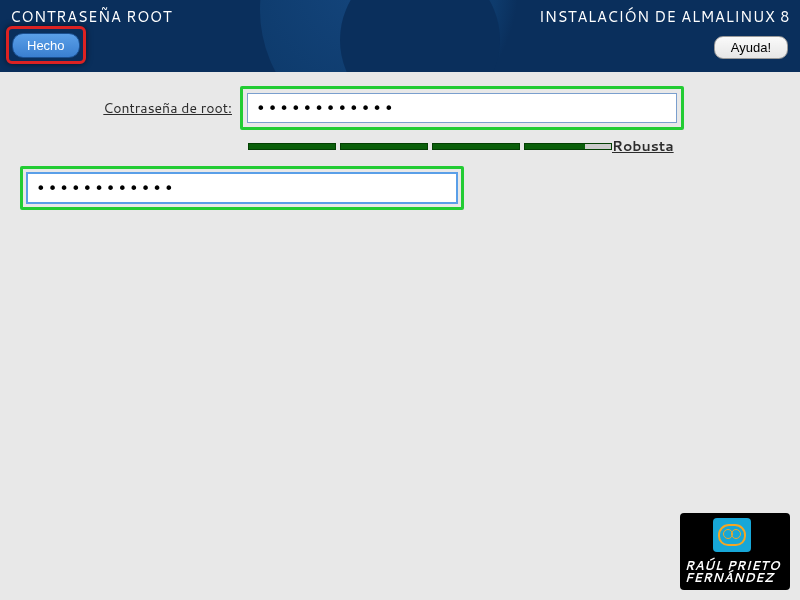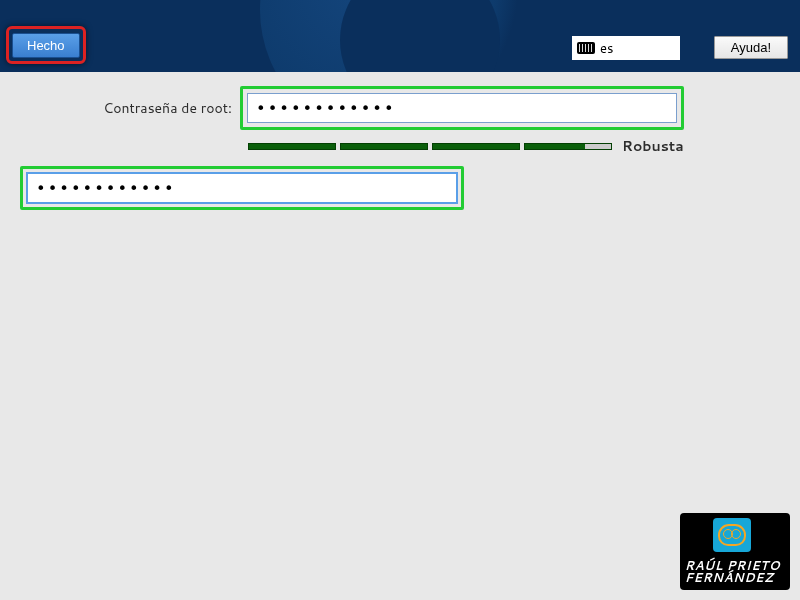--- a/index.html
+++ b/index.html
@@ -62,21 +62,21 @@
       border-radius: 6px;
       padding: 3px;
       box-shadow: 0 0 6px rgba(0,0,0,0.6);
     }
     .done-btn {
       background: linear-gradient(#5a9fe8, #3a7fd0);
       border: 1px solid #1a4f90;
       color: #fff;
       font-size: 13px;
       padding: 4px 14px;
-      border-radius: 2px;
+      border-radius: 11px;
       cursor: pointer;
     }
     .kbd-layout {
       position: absolute;
       top: 36px;
       right: 120px;
       background: #fff;
       width: 108px;
       height: 24px;
       display: flex;
@@ -99,21 +99,21 @@
       background: repeating-linear-gradient(90deg,#fff 0 1px,#000 1px 3px),
                   repeating-linear-gradient(0deg,#fff 0 1px,#000 1px 3px);
       opacity: 0.85;
     }
     .help-btn {
       position: absolute;
       top: 36px;
       right: 12px;
       background: linear-gradient(#fafafa,#e6e6e6);
       border: 1px solid #999;
-      border-radius: 1px;
+      border-radius: 9px;
       padding: 3px 16px;
       font-size: 13px;
       cursor: pointer;
     }
     .content {
       padding: 14px 20px;
       color: #2c2c2c;
       font-size: 14px;
     }
     .intro {
@@ -122,20 +122,21 @@
     }
     .row {
       display: flex;
       align-items: center;
       margin-bottom: 6px;
     }
     .label {
       width: 220px;
       text-align: right;
       padding-right: 8px;
+      text-decoration: underline;
     }
     .field-hl {
       border: 3px solid #22cc33;
       padding: 4px;
       border-radius: 2px;
     }
     .pw-input {
       width: 430px;
       height: 30px;
       border: 1px solid #7a9fce;
@@ -148,21 +149,22 @@
     .pw-input.focused {
       outline: 2px solid #5a9fe8;
       outline-offset: -1px;
     }
     .strength-row {
       display: flex;
       align-items: center;
       margin-left: 228px;
       margin-top: 2px;
       margin-bottom: 10px;
-      gap: 10px;
+      gap: 0;
+      text-decoration: underline;
     }
     .strength-bar {
       display: flex;
       gap: 4px;
     }
     .seg {
       width: 88px;
       height: 7px;
       background: #0b5f0b;
       border: 1px solid #044004;
@@ -213,26 +215,24 @@
     }
     .wm-brain::before { width:8px;height:8px;top:3px;left:3px;}
     .wm-brain::after { width:8px;height:8px;top:3px;right:3px;}
   </style>
 </head>
 <body>
 
 <div class="header">
   <div class="header-blob"></div>
   <div class="header-blob2"></div>
+  <div class="page-title">CONTRASEÑA ROOT</div>
+  <div class="install-title">INSTALACIÓN DE ALMALINUX 8</div>
   <div class="done-wrap">
     <button class="done-btn">Hecho</button>
-  </div>
-  <div class="kbd-layout">
-    <span class="kbd-icon"></span>
-    <span>es</span>
   </div>
   <button class="help-btn">Ayuda!</button>
 </div>
 
 <div class="content">
 
   <div class="row">
     <div class="label">Contraseña de root:</div>
     <div class="field-hl">
       <input type="text" class="pw-input" readonly="" value="••••••••••••" style="">

